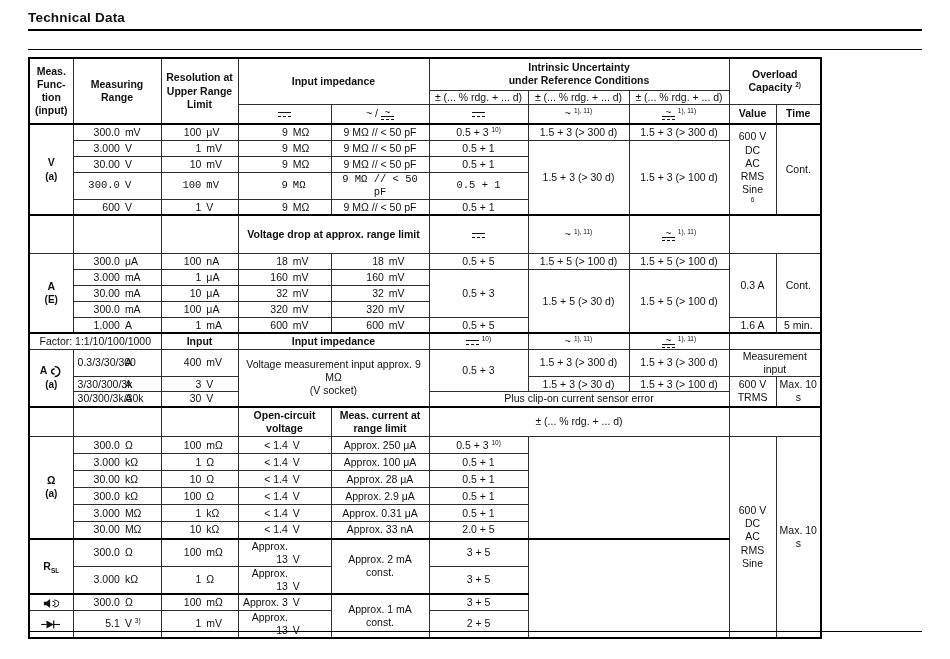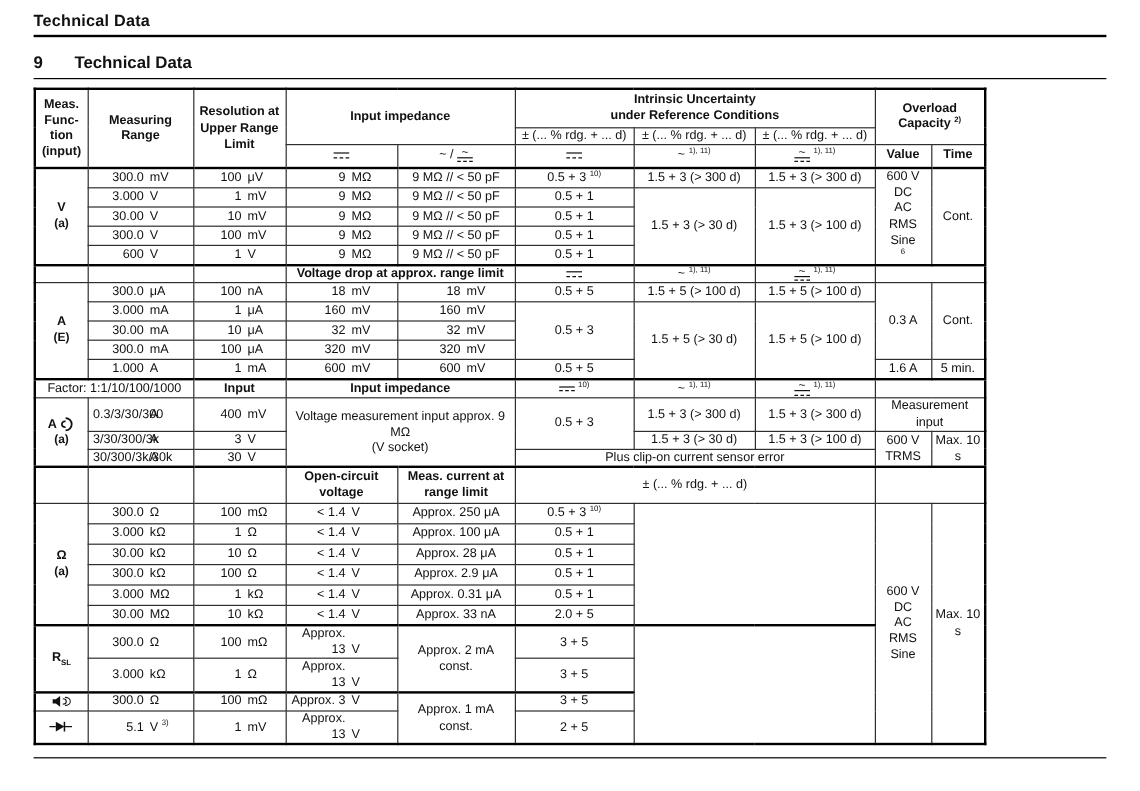--- a/index.html
+++ b/index.html
@@ -63,23 +63,20 @@
 </style>
 </head>
 <body>
 
 <div class="doc-header">
   <div class="doc-title">Technical Data</div>
   <div class="rule thick"></div>
 </div>
 
 <div class="section-heading">
-  <div class="section-line">
-    <span class="section-number">9</span><span>Technical Data</span>
-  </div>
   <div class="rule thin"></div>
 </div>
 
 <table class="tech">
   <colgroup>
     <col style="width:44px">
       <col style="width:88px">
       <col style="width:77px">
     <col style="width:93px">
       <col style="width:98px">
@@ -133,35 +130,35 @@
         <td rowspan="4">1.5 + 3 (&gt; 30 d)</td>
         <td rowspan="4">1.5 + 3 (&gt; 100 d)</td>
       </tr>
       <tr style="height: 16px;">
         <td class="split"><span class="sa">30.00</span><span class="sb">V</span></td>
         <td class="split"><span class="sa">10</span><span class="sb">mV</span></td>
         <td class="split"><span class="sa">9</span><span class="sb">MΩ</span></td>
         <td>9 MΩ // &lt; 50 pF</td>
         <td>0.5 + 1</td>
       </tr>
-      <tr style="height: 16px;">
+      <tr style="height: 16px; font-family: Liberation Mono, monospace;">
         <td class="split"><span class="sa">300.0</span><span class="sb">V</span></td>
         <td class="split"><span class="sa">100</span><span class="sb">mV</span></td>
         <td class="split"><span class="sa">9</span><span class="sb">MΩ</span></td>
         <td>9 MΩ // &lt; 50 pF</td>
         <td>0.5 + 1</td>
       </tr>
       <tr style="height: 16px;">
         <td class="split"><span class="sa">600</span><span class="sb">V</span></td>
         <td class="split"><span class="sa">1</span><span class="sb">V</span></td>
         <td class="split"><span class="sa">9</span><span class="sb">MΩ</span></td>
         <td>9 MΩ // &lt; 50 pF</td>
         <td>0.5 + 1</td>
       </tr>
-      <tr class="sec" style="height: 15px;">
+      <tr class="sec" style="height: 38px;">
         <td></td>
         <td></td>
         <td></td>
         <td colspan="2" class="b">Voltage drop at approx. range limit</td>
         <td><span class="sym-dc"><i class="lns"></i><i class="lnd"></i></span></td>
         <td>~ <sup>1), 11)</sup></td>
         <td><span class="sym-acdc"><i class="tl">~</i><i class="lns"></i><i class="lnd"></i></span> <sup>1), 11)</sup></td>
         <td colspan="2"></td>
       </tr>
       <tr style="height: 16px;">

